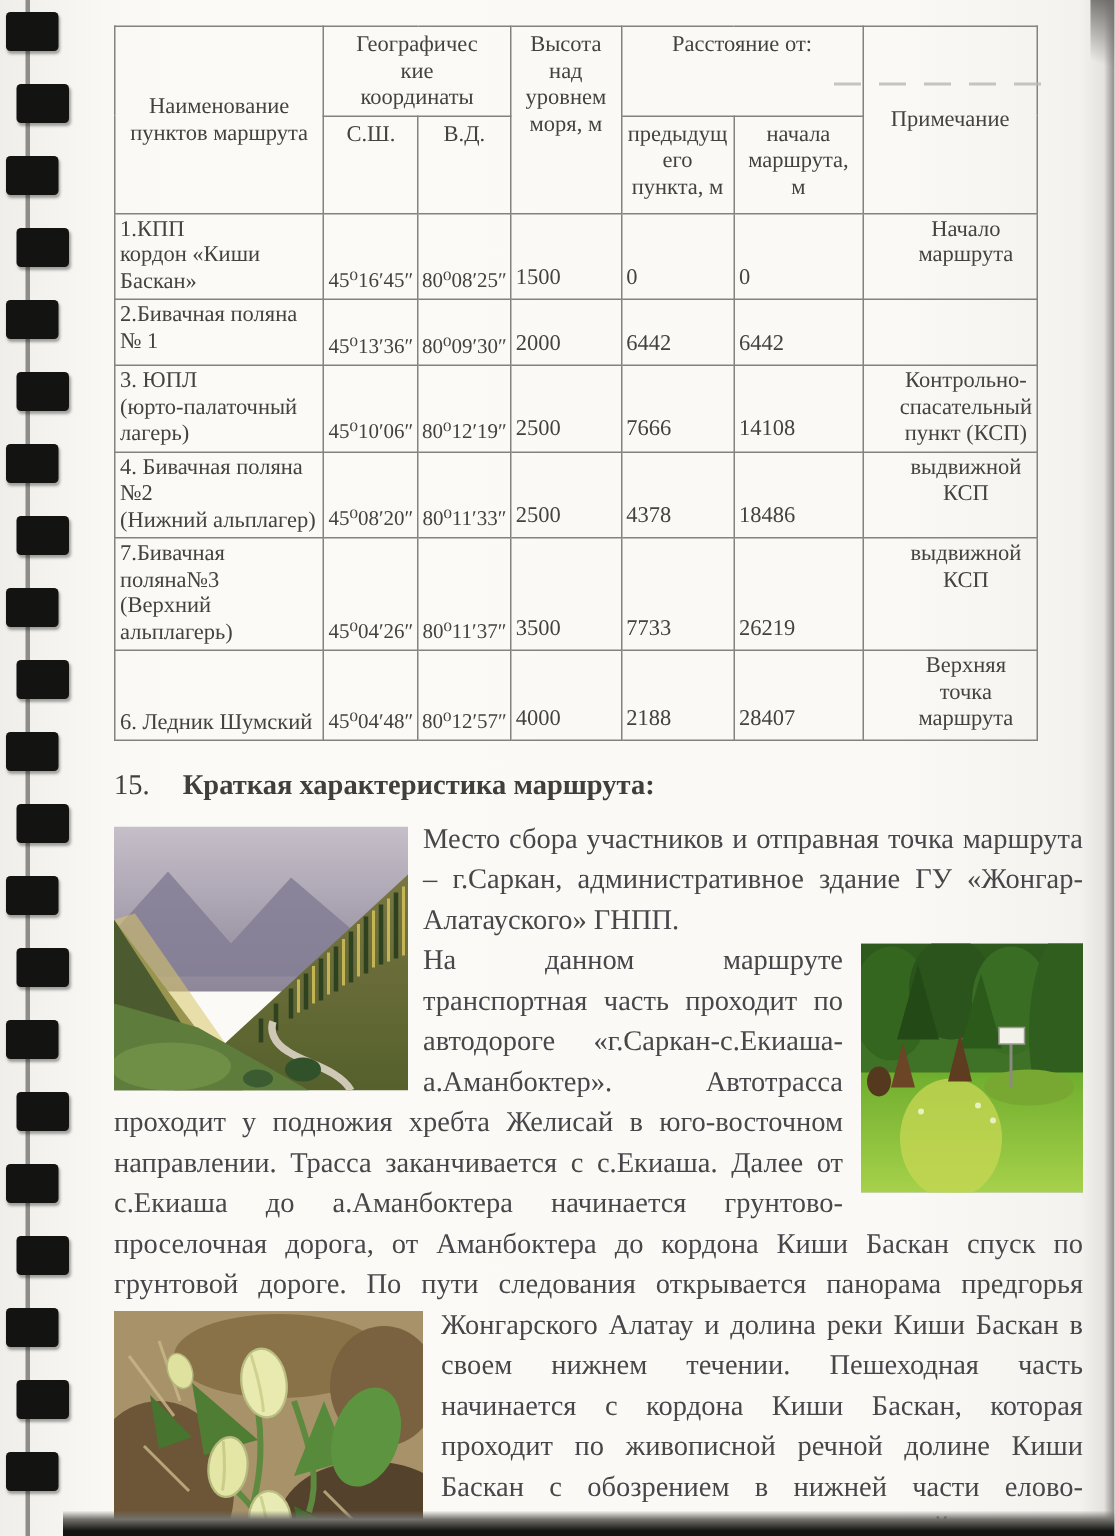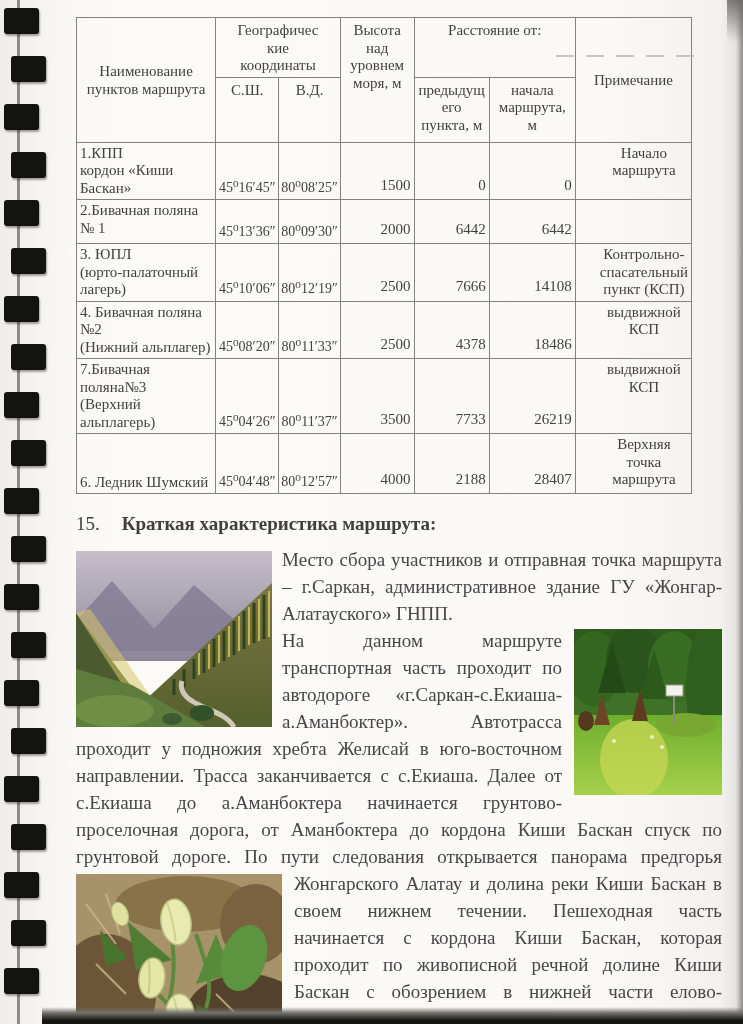--- a/index.html
+++ b/index.html
@@ -21,21 +21,21 @@
   .smudge{position:absolute;top:55px;left:556px;width:150px;height:2px;background:repeating-linear-gradient(90deg,#b9b7b0 0 18px,transparent 18px 30px);opacity:.8;z-index:3;}
   
   .content{position:absolute;left:76px;top:0;width:646px;color:#434341;}
   .title{margin-top:44px;text-align:center;font-size:20px;letter-spacing:.4px;color:#4c4c4a;}
   table{border-collapse:collapse;margin-top:17px;width:616px;font-size:15px;line-height:17.5px;color:#42423f;}
   th,td{border:1px solid #83827d;padding:2px 3px;font-weight:normal;}
   th{text-align:center;vertical-align:top;padding-top:4px;}
   .prewrap{white-space:pre-line;margin-top:40px;}
   .c-name{text-align:left;vertical-align:top;}
   .c-coord{text-align:center;vertical-align:bottom;white-space:nowrap;font-size:14px;padding:0 2px 3px;}
-  .c-num{text-align:right;vertical-align:bottom;padding-bottom:5px;}
+  .c-num{text-align:left;vertical-align:bottom;padding-bottom:5px;}
   .c-note{text-align:center;vertical-align:top;padding-left:24px;}
   .th-mid{vertical-align:middle;}
   
   .sec-head{margin-top:19px;font-size:19px;color:#3f3f3d;}
   .sec-head .num{font-weight:normal;margin-right:22px;}
   .sec-head .ttl{font-weight:bold;}
   .desc{margin-top:11px;font-size:19px;line-height:27px;text-align:justify;color:#47474a;width:646px;}
   .desc p{margin:0;}
   .indent{text-indent:46px;}
   figure{margin:0;padding:0;}

